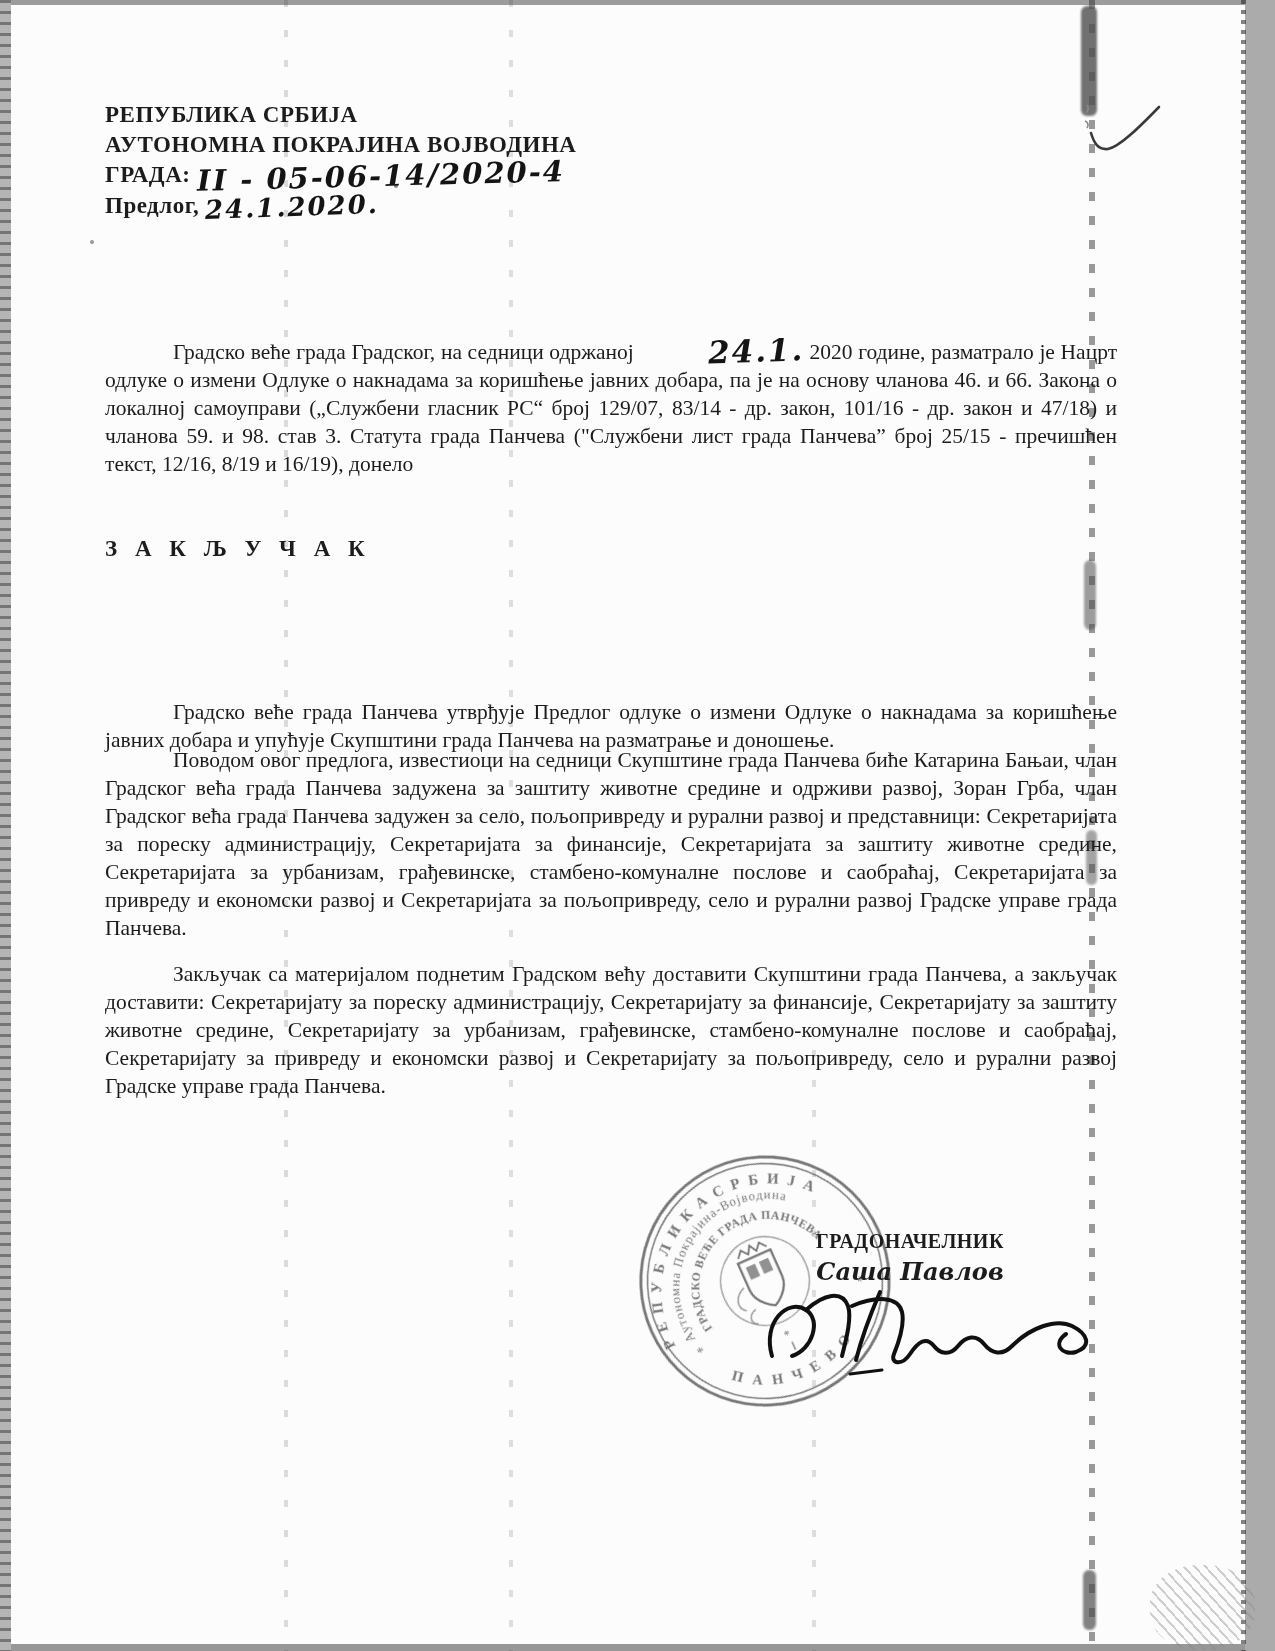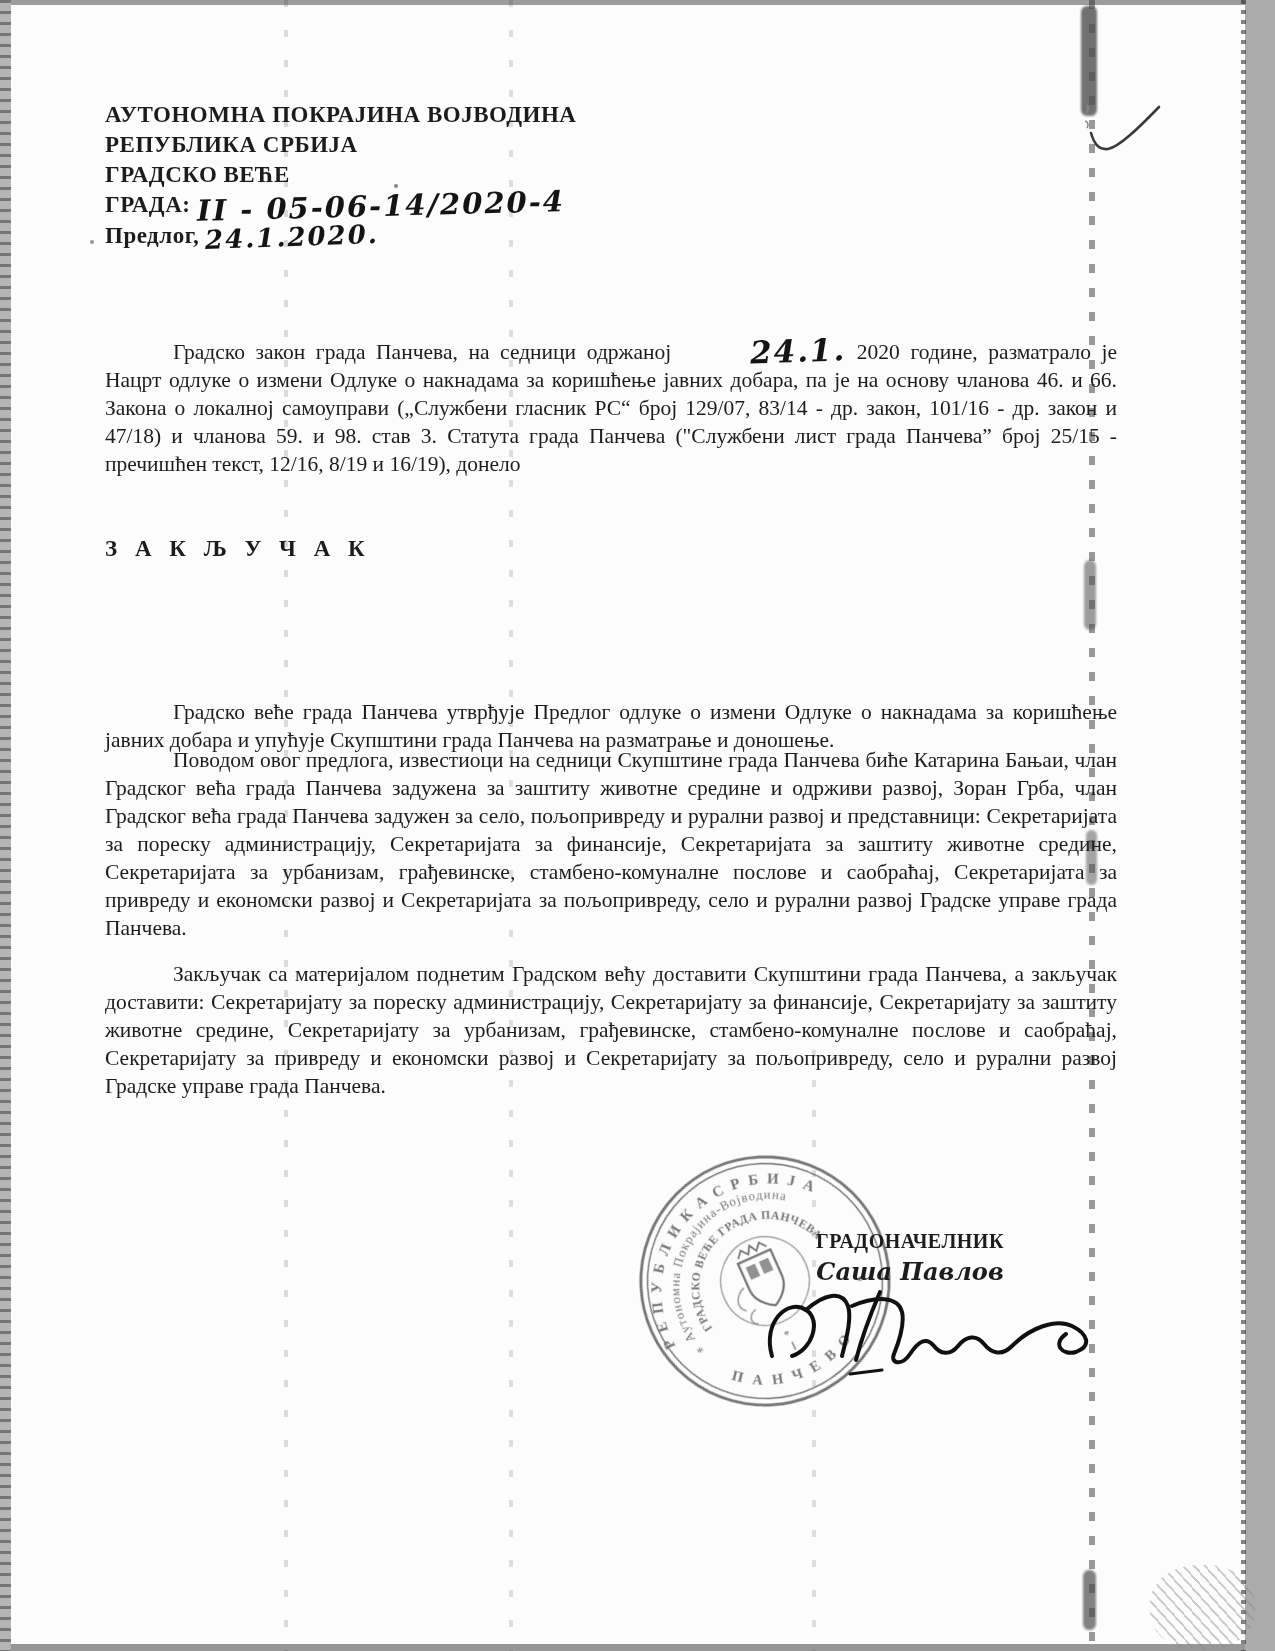--- a/index.html
+++ b/index.html
@@ -78,35 +78,34 @@
   <div class="smudge"></div>
   <div class="dot" style="left:90px;top:240px;width:4px;height:4px;opacity:.5"></div>
   <div class="dot" style="left:394px;top:184px;width:4px;height:4px;opacity:.6"></div>
 
   <svg class="checkmark-svg" viewBox="0 0 100 65">
     <path d="M 16 38 C 19 48 23 55 33 54 C 46 52 72 24 84 12" fill="none" stroke="#3a3a3a" stroke-width="2.6" stroke-linecap="round"></path>
     <path d="M 12 10 c 2 3 1 6 -1 8 M 10 26 c 3 1 4 4 2 7" fill="none" stroke="#888" stroke-width="1.6"></path>
   </svg>
 
   <div class="header">
+    <div class="row">РЕПУБЛИКА СРБИЈА</div>
     <div class="row">АУТОНОМНА ПОКРАЈИНА ВОЈВОДИНА</div>
-    <div class="row">РЕПУБЛИКА СРБИЈА</div>
-    <div class="row">ГРАДСКО ВЕЋЕ</div>
     <div class="row">
       <span>ГРАДА:</span>
       <span class="hand broj-hand">II - 05-06-14/2020-4</span>
     </div>
     <div class="row">
       <span>Предлог,</span>
       <span class="hand date-hand">24.1.2020.</span>
     </div>
   </div>
 
   <div class="para" style="top:338px;">
-    <span>Градско закон града  Панчева,  на седници одржаној</span>
+    <span>Градско веће града  Градског,  на седници одржаној</span>
     <span class="hand inline-date">24.1.</span>
     <span>2020 године,  разматрало је Нацрт одлуке о измени Одлуке о накнадама за коришћење  јавних добара, па је на основу чланова 46. и 66. Закона о локалној самоуправи („Службени гласник РС“ број 129/07, 83/14 - др. закон, 101/16 - др. закон и 47/18) и чланова 59. и 98. став 3. Статута града Панчева ("Службени лист града Панчева” број 25/15 - пречишћен текст, 12/16, 8/19 и 16/19), донело</span>
   </div>
 
   <div class="doc-title">З А К Љ У Ч А К</div>
 
   <div class="para" style="top:662px;margin-top:36px;">Градско веће града Панчева утврђује Предлог одлуке о измени Одлуке о накнадама за коришћење јавних добара и упућује Скупштини града Панчева на разматрање и доношење.</div>
   <div class="para" style="top:746px;">Поводом овог предлога, известиоци на седници Скупштине града Панчева биће Катарина Бањаи, члан Градског већа града Панчева задужена за заштиту животне средине и одрживи развој, Зоран Грба, члан Градског већа града Панчева задужен за село, пољопривреду и рурални развој и представници: Секретаријата за пореску администрацију, Секретаријата за финансије, Секретаријата за заштиту животне средине, Секретаријата за урбанизам, грађевинске, стамбено-комуналне послове и саобраћај, Секретаријата за привреду и економски развој и Секретаријата за пољопривреду, село и рурални развој Градске управе града Панчева.</div>
   <div class="para" style="top:960px;">Закључак са материјалом поднетим Градском већу доставити Скупштини града Панчева, а закључак доставити: Секретаријату за пореску администрацију, Секретаријату за финансије, Секретаријату за заштиту животне средине, Секретаријату за урбанизам, грађевинске, стамбено-комуналне послове и саобраћај, Секретаријату за привреду и економски развој и Секретаријату за пољопривреду, село и рурални развој Градске управе града Панчева.</div>
 

